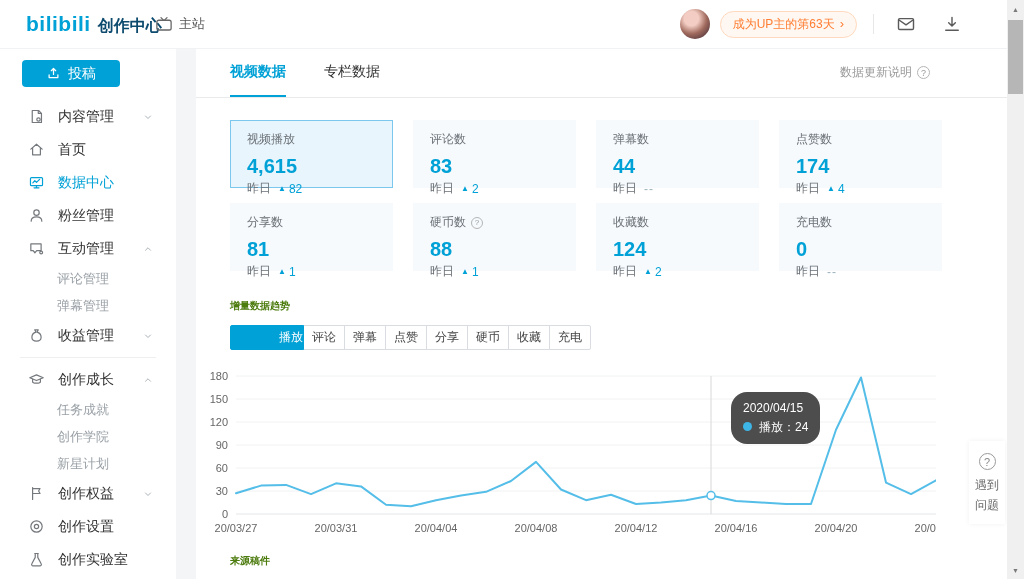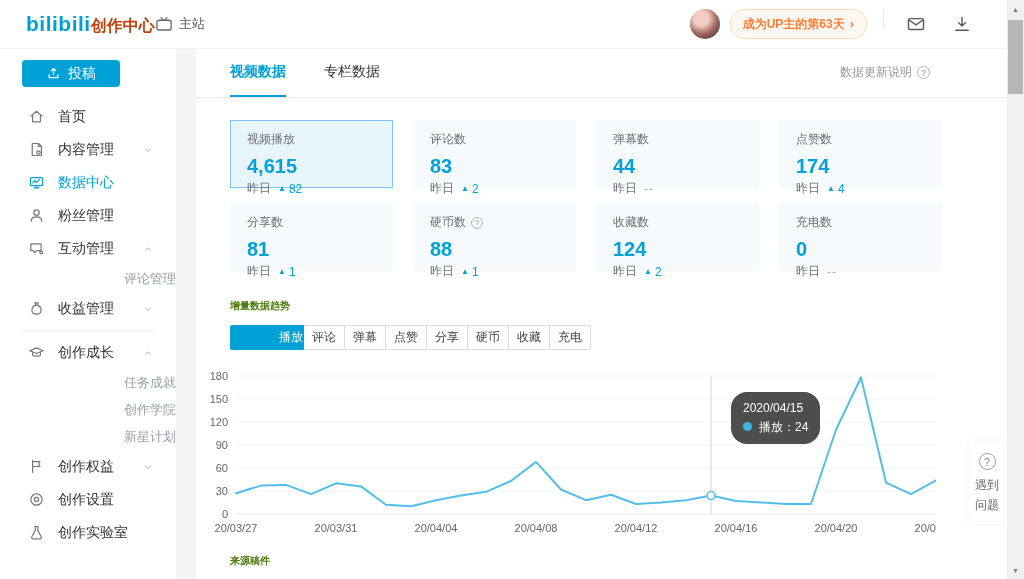--- a/index.html
+++ b/index.html
@@ -3,24 +3,24 @@
 <meta charset="utf-8">
 <style>
   html,body{margin:0;padding:0;width:1024px;height:579px;overflow:hidden;
     font-family:"Liberation Sans","DejaVu Sans",sans-serif;background:#f4f5f7;}
   .page{position:relative;width:1024px;height:579px;}
   
   header{position:absolute;top:0;left:0;right:0;height:48px;background:#fff;
     border-bottom:1px solid #f1f2f3;z-index:5;display:flex;align-items:center;}
   .logo{display:flex;align-items:baseline;margin-left:26px;cursor:pointer;}
   .logo-bili{color:#00a1d6;font-weight:800;font-size:21px;letter-spacing:.5px;}
-  .logo-suffix{color:#c2410c;font-weight:700;font-size:16px;margin-left:0;}
+  .logo-suffix{color:#0c4a6e;font-weight:700;font-size:16px;margin-left:7px;}
   .main-site{position:absolute;left:155px;display:flex;align-items:center;gap:6px;
     font-size:13px;color:#555;cursor:pointer;}
-  .header-right{position:absolute;right:52px;display:flex;font-weight:bold;}
+  .header-right{position:absolute;right:62px;display:flex;align-items:center;}
   .avatar{width:30px;height:30px;border-radius:50%;
     background:radial-gradient(circle at 38% 32%,#f3cdc3 0 26%,#a06a5e 55%,#32222e 100%);}
   .up-badge{margin-left:10px;display:flex;align-items:center;gap:5px;padding:4px 12px;
     border:1px solid #ffd9bd;background:#fff7f1;border-radius:14px;color:#ff7e33;
     font-size:12px;cursor:pointer;white-space:nowrap;}
   .badge-arrow{font-size:13px;line-height:10px;}
   .header-divider{width:1px;height:20px;background:#e8e8e8;margin:0 22px 0 16px;}
   .hicon{color:#5a5a5a;display:flex;align-items:center;cursor:pointer;}
   .hicon + .hicon{margin-left:26px;}
   
@@ -31,22 +31,22 @@
     border:none;border-radius:4px;font-size:14px;cursor:pointer;
     font-family:inherit;}
   #sidebar-menu{margin-top:13px;}
   .menu-item{display:flex;align-items:center;height:33px;padding-left:28px;
     font-size:14px;color:#333;cursor:pointer;position:relative;}
   .menu-item .icon{color:#75797d;display:flex;}
   .menu-item .mlabel{margin-left:13px;}
   .menu-item.active{color:#00a1d6;}
   .menu-item.active .icon{color:#00a1d6;}
   .menu-item .chev{position:absolute;right:22px;color:#adb3b8;display:flex;}
-  .menu-sub{display:flex;align-items:center;height:27px;padding-left:25px;
-    font-size:13px;color:#99a0a6;cursor:pointer;justify-content:flex-end;}
+  .menu-sub{display:flex;align-items:center;height:27px;padding-left:57px;
+    font-size:13px;color:#99a0a6;cursor:pointer;}
   .menu-divider{height:1px;background:#efefef;margin:5px 20px;}
   main{position:absolute;top:0;left:196px;right:17px;bottom:0;background:#fff;}
   
   .tabbar{height:49px;border-bottom:1px solid #e9eaeb;display:flex;align-items:stretch;
     padding-left:34px;position:relative;}
   .tab{display:flex;align-items:center;font-size:14px;color:#333;margin-right:38px;
     cursor:pointer;border-bottom:2px solid transparent;box-sizing:border-box;}
   .tab.active{color:#00a1d6;font-weight:700;border-bottom-color:#00a1d6;}
   .update-note{position:absolute;right:77px;top:0;height:49px;display:flex;
     align-items:center;gap:5px;font-size:12px;color:#999;cursor:pointer;}
@@ -140,40 +140,40 @@
           <svg class="ic" width="15" height="15" viewBox="0 0 24 24" fill="none" stroke="#fff" stroke-width="2" stroke-linecap="round" stroke-linejoin="round">
               <path d="M12 13.5V4.5M8.5 7.5 12 4l3.5 3.5M5 14v4.5h14V14"></path>
             </svg>
         </span>
         <span>投稿</span>
       </button>
       <nav id="sidebar-menu">
           <div class="menu-item">
             <span class="icon ">
               <svg class="ic" width="17" height="17" viewBox="0 0 24 24" fill="none" stroke="currentColor" stroke-width="1.7" stroke-linecap="round" stroke-linejoin="round">
-                <path d="M4 11.5 12 4.5l8 7M6.5 10v9.5h11V10"></path>
-              </svg>
-            </span>
-            <span class="mlabel">首页</span>
-          </div>
-          <div class="menu-item">
-            <span class="icon ">
-              <svg class="ic" width="17" height="17" viewBox="0 0 24 24" fill="none" stroke="currentColor" stroke-width="1.7" stroke-linecap="round" stroke-linejoin="round">
                 <path d="M6 3.5h9l4 4V20.5H6z"></path>
                 <path d="M14.5 3.5v4h4"></path>
                 <circle cx="14.8" cy="16.2" r="2.4"></circle>
               </svg>
             </span>
             <span class="mlabel">内容管理</span>
             <span class="icon chev">
               <svg class="ic" width="12" height="12" viewBox="0 0 24 24" fill="none" stroke="currentColor" stroke-width="2" stroke-linecap="round" stroke-linejoin="round">
                 <path d="M7 10l5 5 5-5"></path>
               </svg>
             </span>
           </div>
+          <div class="menu-item">
+            <span class="icon ">
+              <svg class="ic" width="17" height="17" viewBox="0 0 24 24" fill="none" stroke="currentColor" stroke-width="1.7" stroke-linecap="round" stroke-linejoin="round">
+                <path d="M4 11.5 12 4.5l8 7M6.5 10v9.5h11V10"></path>
+              </svg>
+            </span>
+            <span class="mlabel">首页</span>
+          </div>
           <div class="menu-item active">
             <span class="icon ">
               <svg class="ic" width="17" height="17" viewBox="0 0 24 24" fill="none" stroke="currentColor" stroke-width="1.7" stroke-linecap="round" stroke-linejoin="round">
                 <rect x="3.5" y="5" width="17" height="11.5" rx="1.5"></rect>
                 <path d="M12 16.5v3M8.5 19.5h7"></path>
                 <path d="M6.8 12.5 9.6 9.5l2.4 2.4 4.4-4.4"></path>
               </svg>
             </span>
             <span class="mlabel">数据中心</span>
           </div>
@@ -195,20 +195,23 @@
             </span>
             <span class="mlabel">互动管理</span>
             <span class="icon chev">
               <svg class="ic" width="12" height="12" viewBox="0 0 24 24" fill="none" stroke="currentColor" stroke-width="2" stroke-linecap="round" stroke-linejoin="round">
                 <path d="M7 14.5l5-5 5 5"></path>
               </svg>
             </span>
           </div>
           <div class="menu-sub">
             <span class="mlabel">评论管理</span>
+          </div>
+          <div class="menu-sub">
+            <span class="mlabel">弹幕管理</span>
           </div>
           <div class="menu-item">
             <span class="icon ">
               <svg class="ic" width="17" height="17" viewBox="0 0 24 24" fill="none" stroke="currentColor" stroke-width="1.7" stroke-linecap="round" stroke-linejoin="round">
                 <path d="M9.5 4h5l-1.7 3.2c3.4 1 5.7 3.8 5.7 7.3 0 3.6-3.1 5.5-6.5 5.5s-6.5-1.9-6.5-5.5c0-3.5 2.3-6.3 5.7-7.3L9.5 4z"></path>
               </svg>
             </span>
             <span class="mlabel">收益管理</span>
             <span class="icon chev">
               <svg class="ic" width="12" height="12" viewBox="0 0 24 24" fill="none" stroke="currentColor" stroke-width="2" stroke-linecap="round" stroke-linejoin="round">

